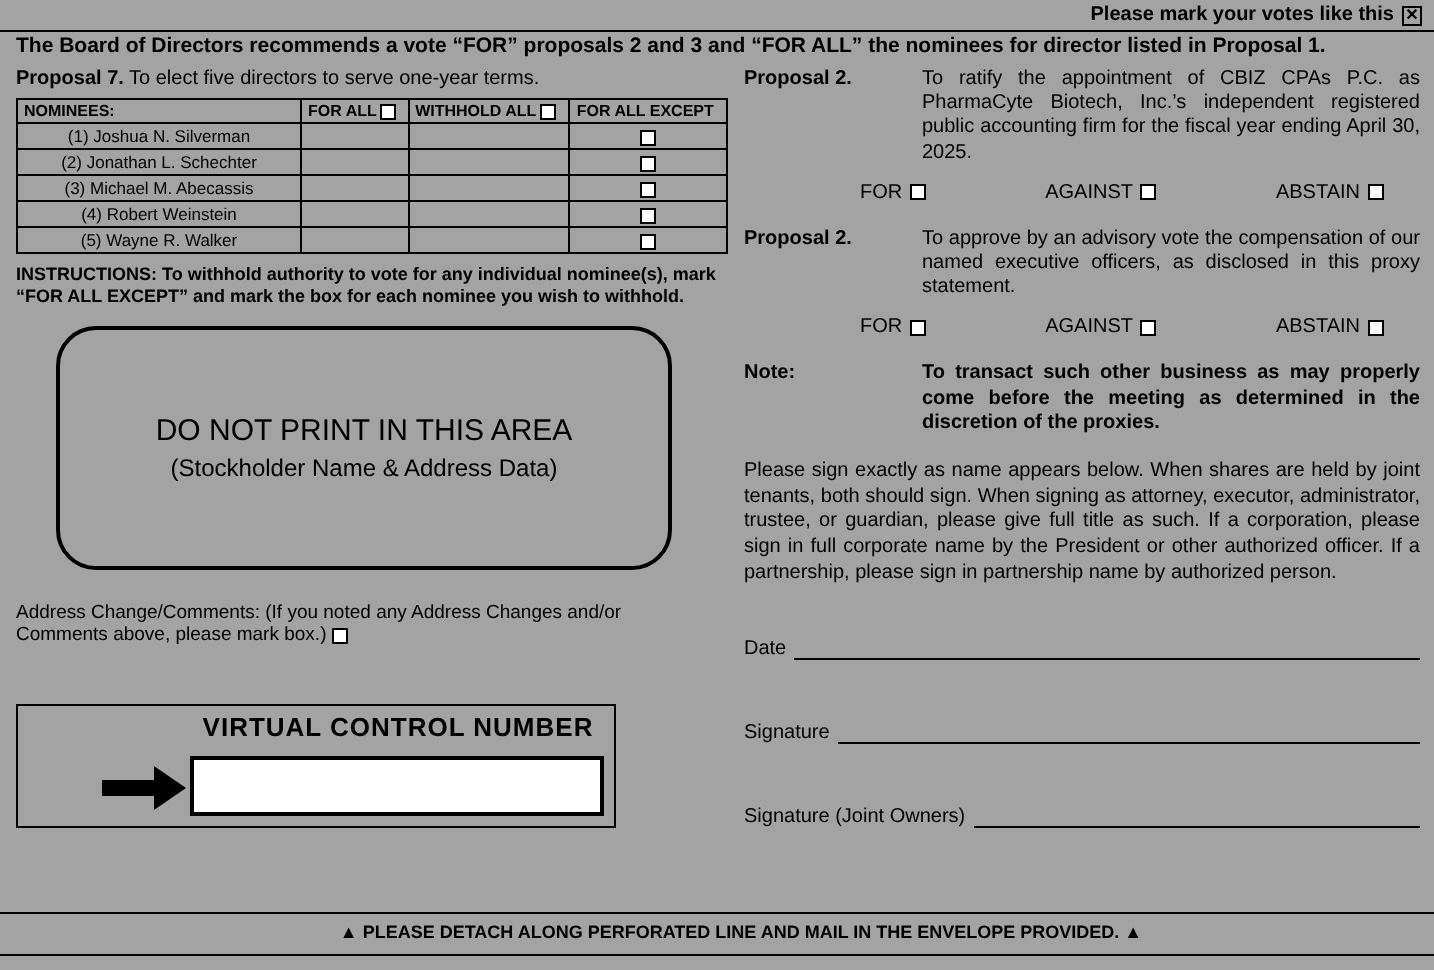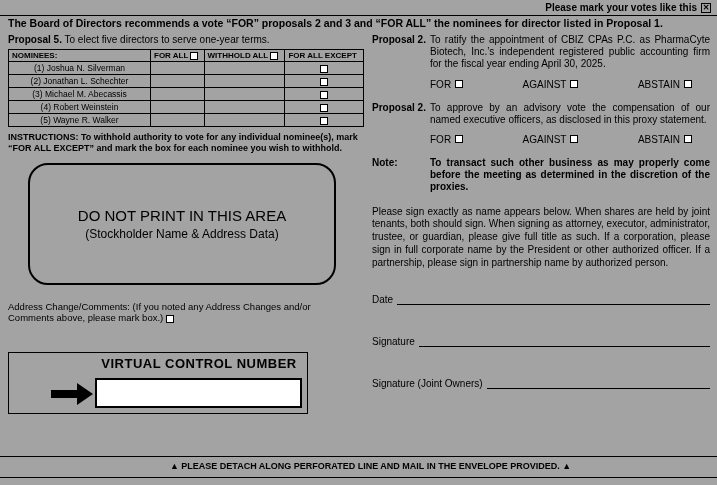--- a/index.html
+++ b/index.html
@@ -44,21 +44,21 @@
   .vcn { position:relative; margin-top:28px; width:300px; height:62px; border:1px solid #000; }
   .vcn-title { position:absolute; top:3px; left:86px; right:4px; text-align:center;
     font-size:13px; font-weight:bold; letter-spacing:0.5px; }
   .vcn-input { position:absolute; left:86px; right:5px; bottom:5px; height:30px; border:2px solid #000; background:#fff; }
   .vcn-arrow { position:absolute; left:42px; top:30px; display:flex; align-items:center; }
   .vcn-arrow .shaft { width:26px; height:8px; background:#000; }
   .vcn-arrow .head { width:0; height:0; border-left:16px solid #000;
     border-top:11px solid transparent; border-bottom:11px solid transparent; }
 
   
-  .prop { display:flex; font-size:10px; line-height:1.22; }
+  .prop { display:flex; font-size:10px; line-height:1.22;gap:31px; }
   .prop .lbl { width:58px; flex:0 0 58px; font-weight:bold; }
   .prop .txt { flex:1; text-align:justify; }
   .opts { display:flex; width:262px; margin:8px 0 12px 58px; justify-content:space-between; font-size:10px; }
   .opt { display:inline-flex; align-items:center; gap:4px; }
   .note .txt { font-weight:bold; }
   .sign-para { margin-top:12px; font-size:10px; line-height:1.28; text-align:justify; }
   .field { display:flex; align-items:flex-end; font-size:10px; }
   .field .line { flex:1; border-bottom:1px solid #000; height:12px; margin-left:4px; }
   .f-date { margin-top:24px; }
   .f-sig  { margin-top:30px; }
@@ -77,21 +77,21 @@
 
   <div class="top-mark">
     <span>Please mark your votes like this</span>
     <span class="cbx">✕</span>
   </div>
   <div class="hr" style="top:15px;"></div>
   <div class="header">The Board of Directors recommends a vote “FOR” proposals 2 and 3 and “FOR ALL” the nominees for director listed in Proposal 1.</div>
 
   <div class="col-left">
     <div class="p-line">
-      <span class="bold">Proposal 5.</span>
+      <span class="bold">Proposal 7.</span>
       <span>To elect five directors to serve one-year terms.</span>
     </div>
 
     <table class="nominees">
       <thead>
         <tr>
           <th><span>NOMINEES:</span></th>
           <th><span>FOR ALL</span> <span class="cb"></span></th>
           <th><span>WITHHOLD ALL</span> <span class="cb"></span></th>
           <th><span>FOR ALL EXCEPT</span></th>

